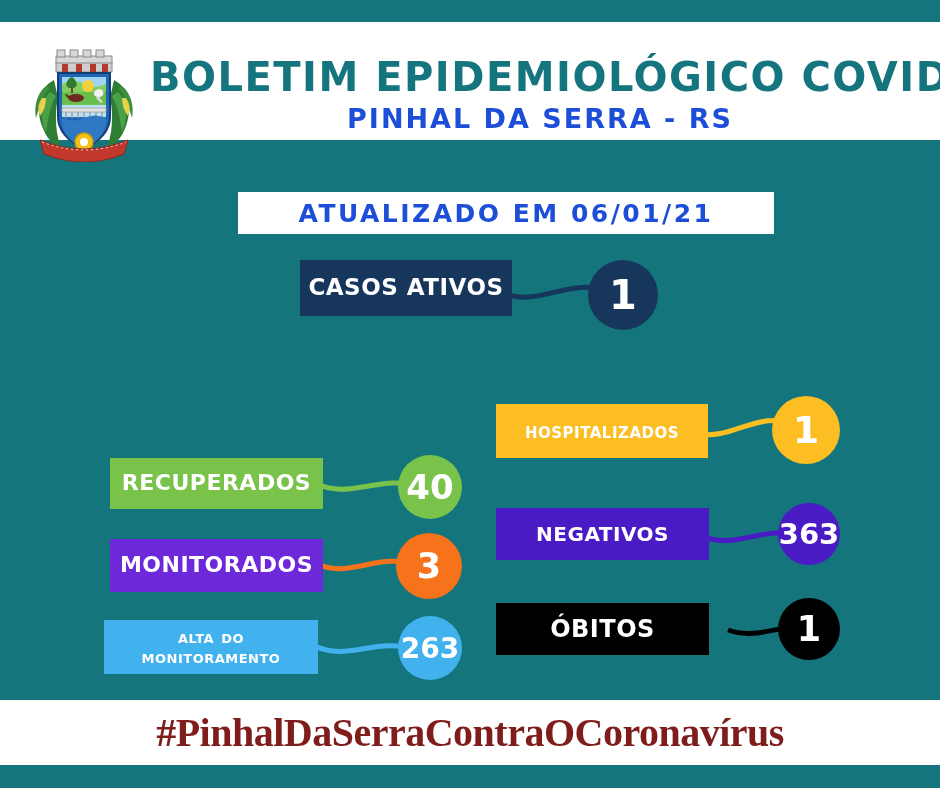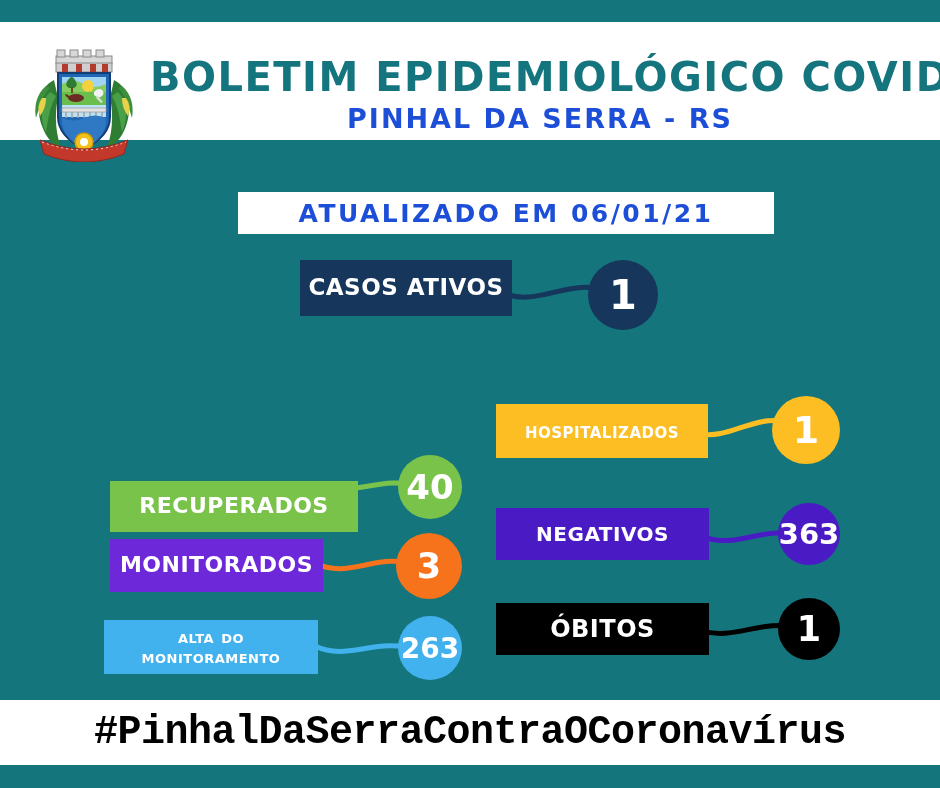--- a/index.html
+++ b/index.html
@@ -122,24 +122,24 @@
   .footer-band {
     position: absolute;
     left: 0; top: 700px;
     width: 940px; height: 65px;
     background: #FFFFFF;
     display: flex;
     align-items: center;
     justify-content: center;
   }
   .footer-text {
-    font-family: Liberation Mono, monospace;
+    font-family: Liberation Serif, serif;
     font-weight: bold;
     font-size: 40px;
-    color: #000000;
+    color: #7f1d1d;
     letter-spacing: -0.5px;
     white-space: nowrap;
   }
   .bottom-strip {
     position: absolute;
     left: 0; top: 765px;
     width: 940px; height: 23px;
     background: #14757C;
   }
 </style>
@@ -234,21 +234,21 @@
       <span class="bar-label" style="font-size:23px; letter-spacing:0.5px;">CASOS ATIVOS</span>
     </div>
     <div class="circle" style="left:288px; top:0px; width:70px; height:70px; background:#16365C; font-size:40px;">1</div>
   </div>
 
 
   <div class="stat" style="left:110px; top:455px; width:352px; height:64px;">
     <svg class="connector" width="352" height="64" viewBox="0 0 352 64">
       <path d="M205 28 C240 46 270 18 310 32" fill="none" stroke="#7AC34A" stroke-width="5"></path>
     </svg>
-    <div class="bar" style="width:248px; height:51px; top:3px; background:#7AC34A;margin-top:23px;">
+    <div class="bar" style="width:213px; height:51px; top:3px; background:#7AC34A;">
       <span class="bar-label" style="font-size:22px; letter-spacing:0.5px;">RECUPERADOS</span>
     </div>
     <div class="circle" style="left:288px; top:0px; width:64px; height:64px; background:#7AC34A; font-size:34px;">40</div>
   </div>
 
   <div class="stat" style="left:110px; top:533px; width:352px; height:66px;">
     <svg class="connector" width="352" height="66" viewBox="0 0 352 66">
       <path d="M205 30 C240 48 268 16 312 34" fill="none" stroke="#F6721B" stroke-width="5"></path>
     </svg>
     <div class="bar" style="width:213px; height:53px; top:6px; background:#6d28d9;">
@@ -281,21 +281,21 @@
   <div class="stat" style="left:496px; top:503px; width:344px; height:62px;">
     <svg class="connector" width="344" height="62" viewBox="0 0 344 62">
       <path d="M204 32 C236 48 262 24 302 31" fill="none" stroke="#4A1BC4" stroke-width="5"></path>
     </svg>
     <div class="bar" style="width:213px; height:52px; top:5px; background:#4A1BC4;">
       <span class="bar-label" style="font-size:20px; letter-spacing:0.5px;">NEGATIVOS</span>
     </div>
     <div class="circle" style="left:282px; top:0px; width:62px; height:62px; background:#4A1BC4; font-size:29px;">363</div>
   </div>
 
-  <div class="stat" style="left:496px; top:598px; width:344px; height:62px;">
+  <div class="stat" style="left:496px; top:598px; width:344px; height:62px;padding-left:28px;">
     <svg class="connector" width="344" height="62" viewBox="0 0 344 62">
       <path d="M204 32 C238 44 264 20 304 30" fill="none" stroke="#000000" stroke-width="5"></path>
     </svg>
     <div class="bar" style="width:213px; height:52px; top:5px; background:#000000;">
       <span class="bar-label" style="font-size:24px; letter-spacing:0.5px;">ÓBITOS</span>
     </div>
     <div class="circle" style="left:282px; top:0px; width:62px; height:62px; background:#000000; font-size:35px;">1</div>
   </div>
 
   <div class="footer-band">

